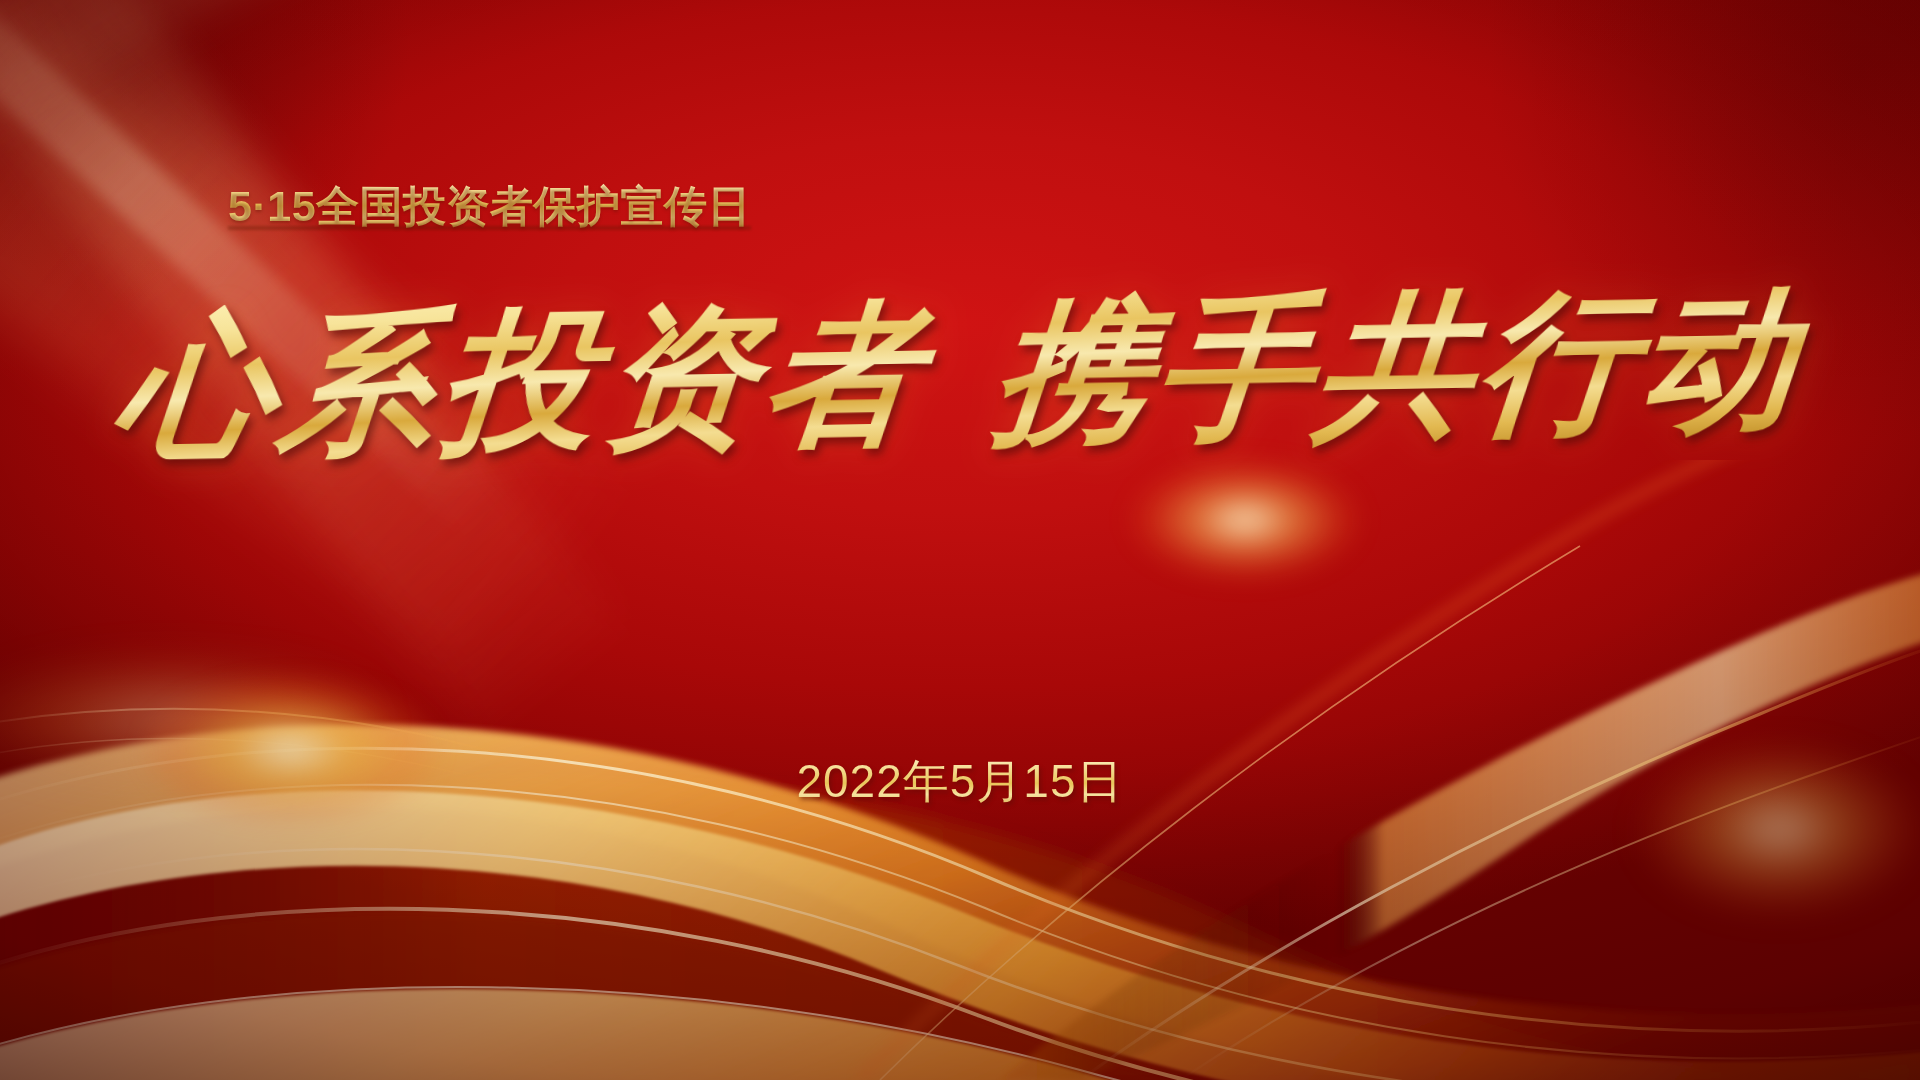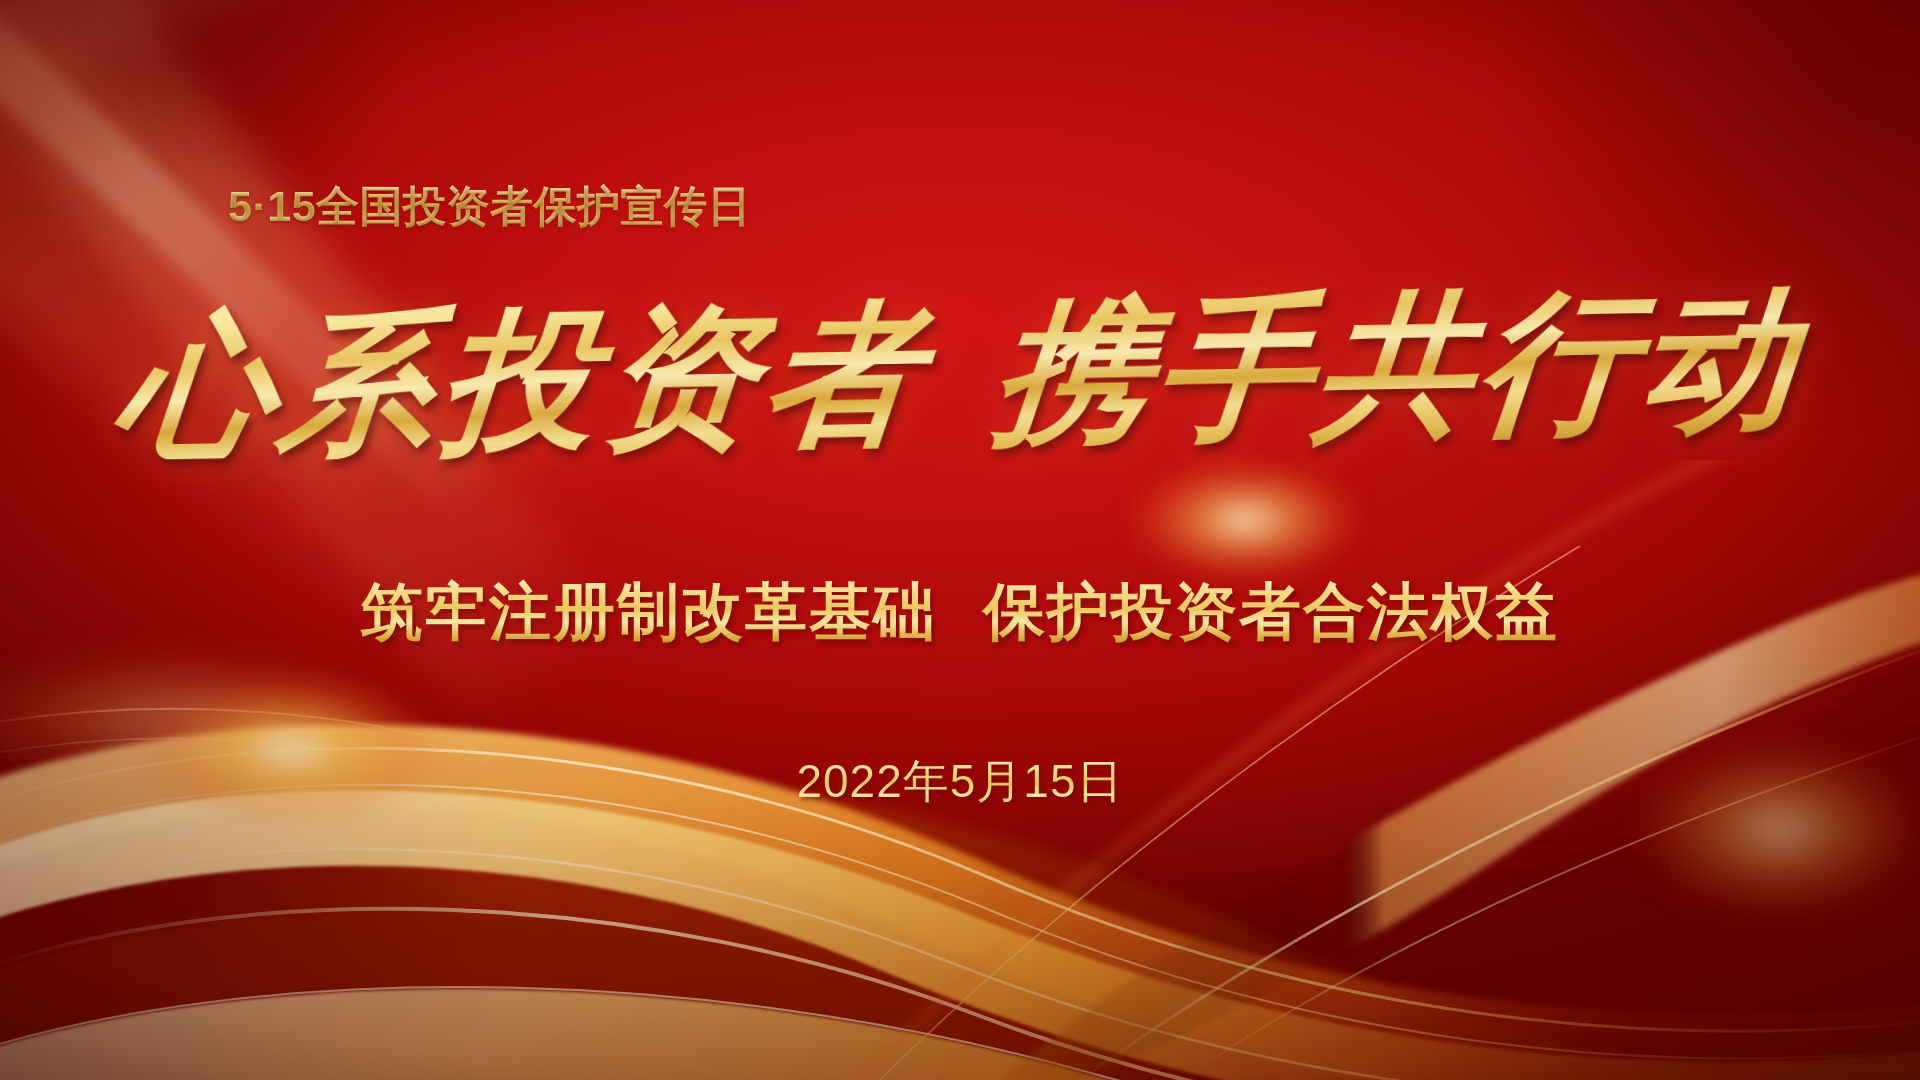--- a/index.html
+++ b/index.html
@@ -62,20 +62,21 @@
   
   .content{position:absolute;inset:0;}
 
   .eyebrow{
     position:absolute;left:228px;top:178px;
     font-size:43px;font-weight:700;letter-spacing:.5px;
     background:linear-gradient(180deg,#fff3c9 0%,#f6dc8e 22%,#e8bf52 48%,#f3d982 68%,#c98f22 100%);
     -webkit-background-clip:text;background-clip:text;color:transparent;
     text-shadow:0 2px 3px rgba(90,20,0,.35);
     white-space:nowrap;
+    text-decoration:underline;
   }
 
   .calli{
     position:absolute;left:0;right:0;top:292px;text-align:center;
     font-family:"DejaVu Serif","Liberation Serif",serif;
     font-size:155px;font-weight:700;line-height:1.05;
     letter-spacing:6px;white-space:nowrap;
     font-style:italic;
     background:linear-gradient(178deg,
         #fdf0b4 0%, #f7e49a 14%, #e9c561 30%,
@@ -202,20 +203,17 @@
   <div class="bg-vignette"></div>
 
   <div class="content">
 
     <div class="eyebrow">5·15全国投资者保护宣传日</div>
 
     <div class="calli">
       <span>心系投资者</span><span class="gap"></span><span>携手共行动</span>
     </div>
 
-    <div class="subtitle">
-      <span>筑牢注册制改革基础</span><span class="gap"></span><span>保护投资者合法权益</span>
-    </div>
 
     <div class="date">2022年5月15日</div>
 
   </div>
 </div>
 
 </body></html>

